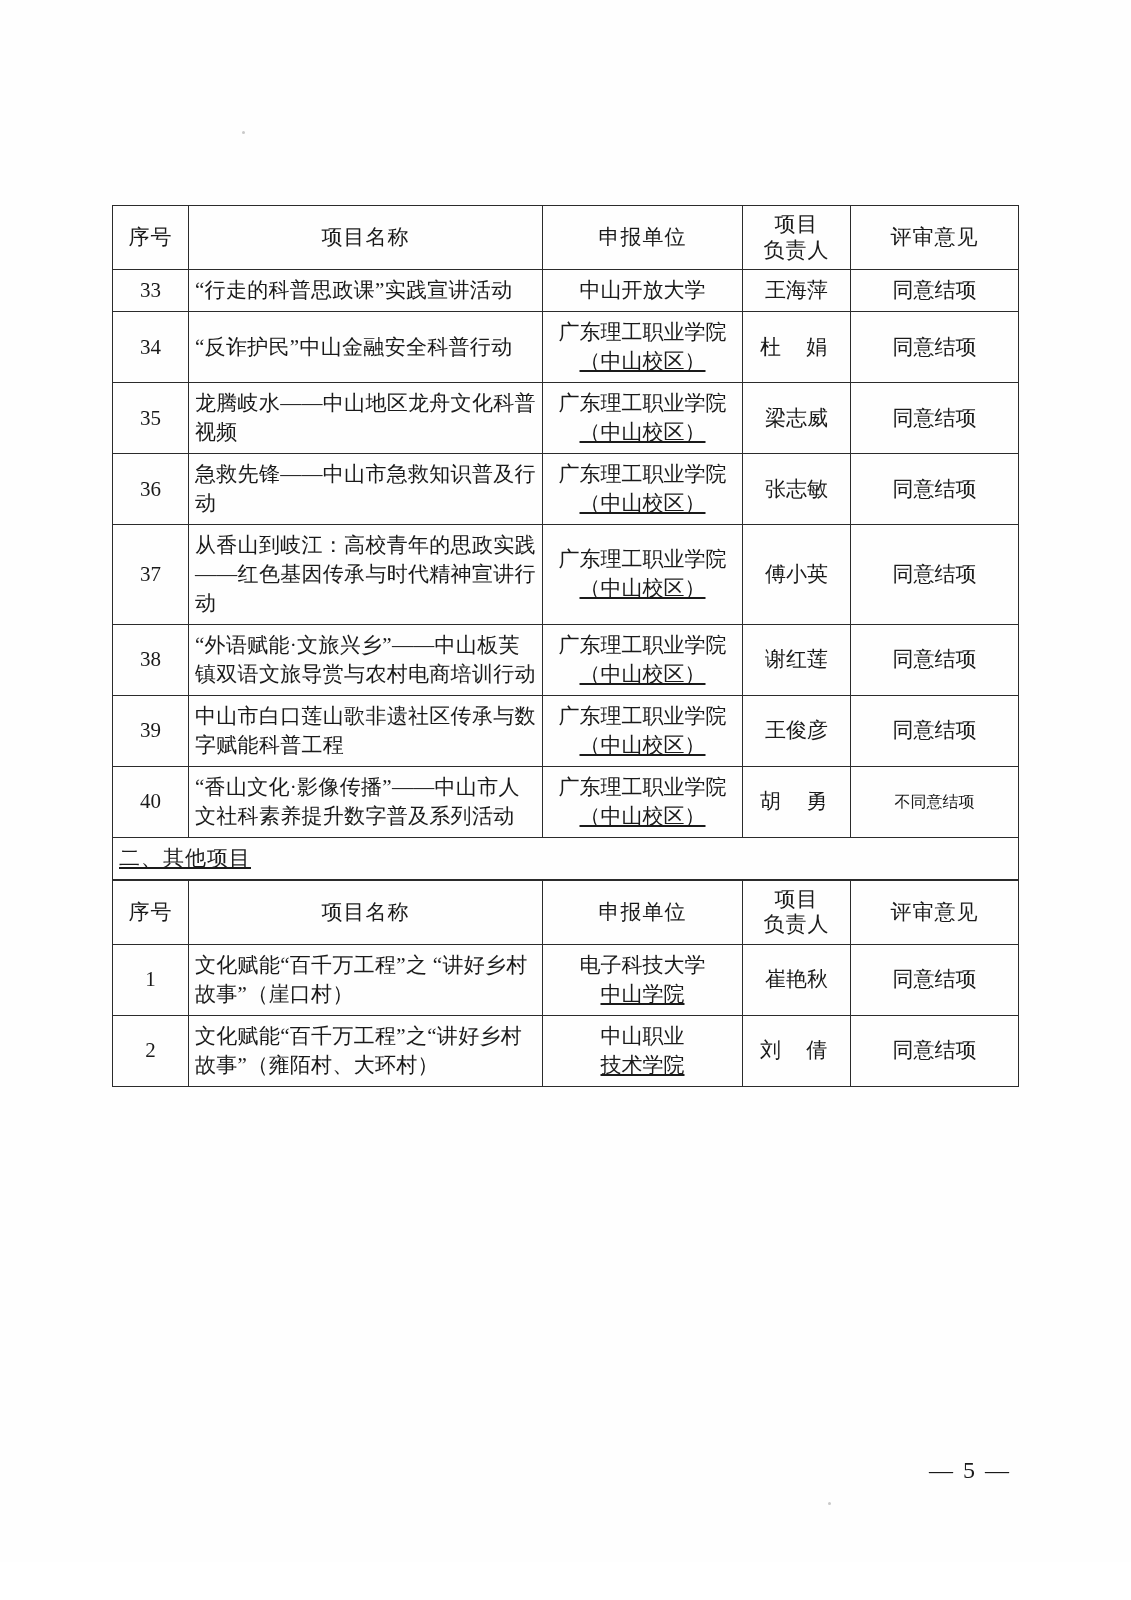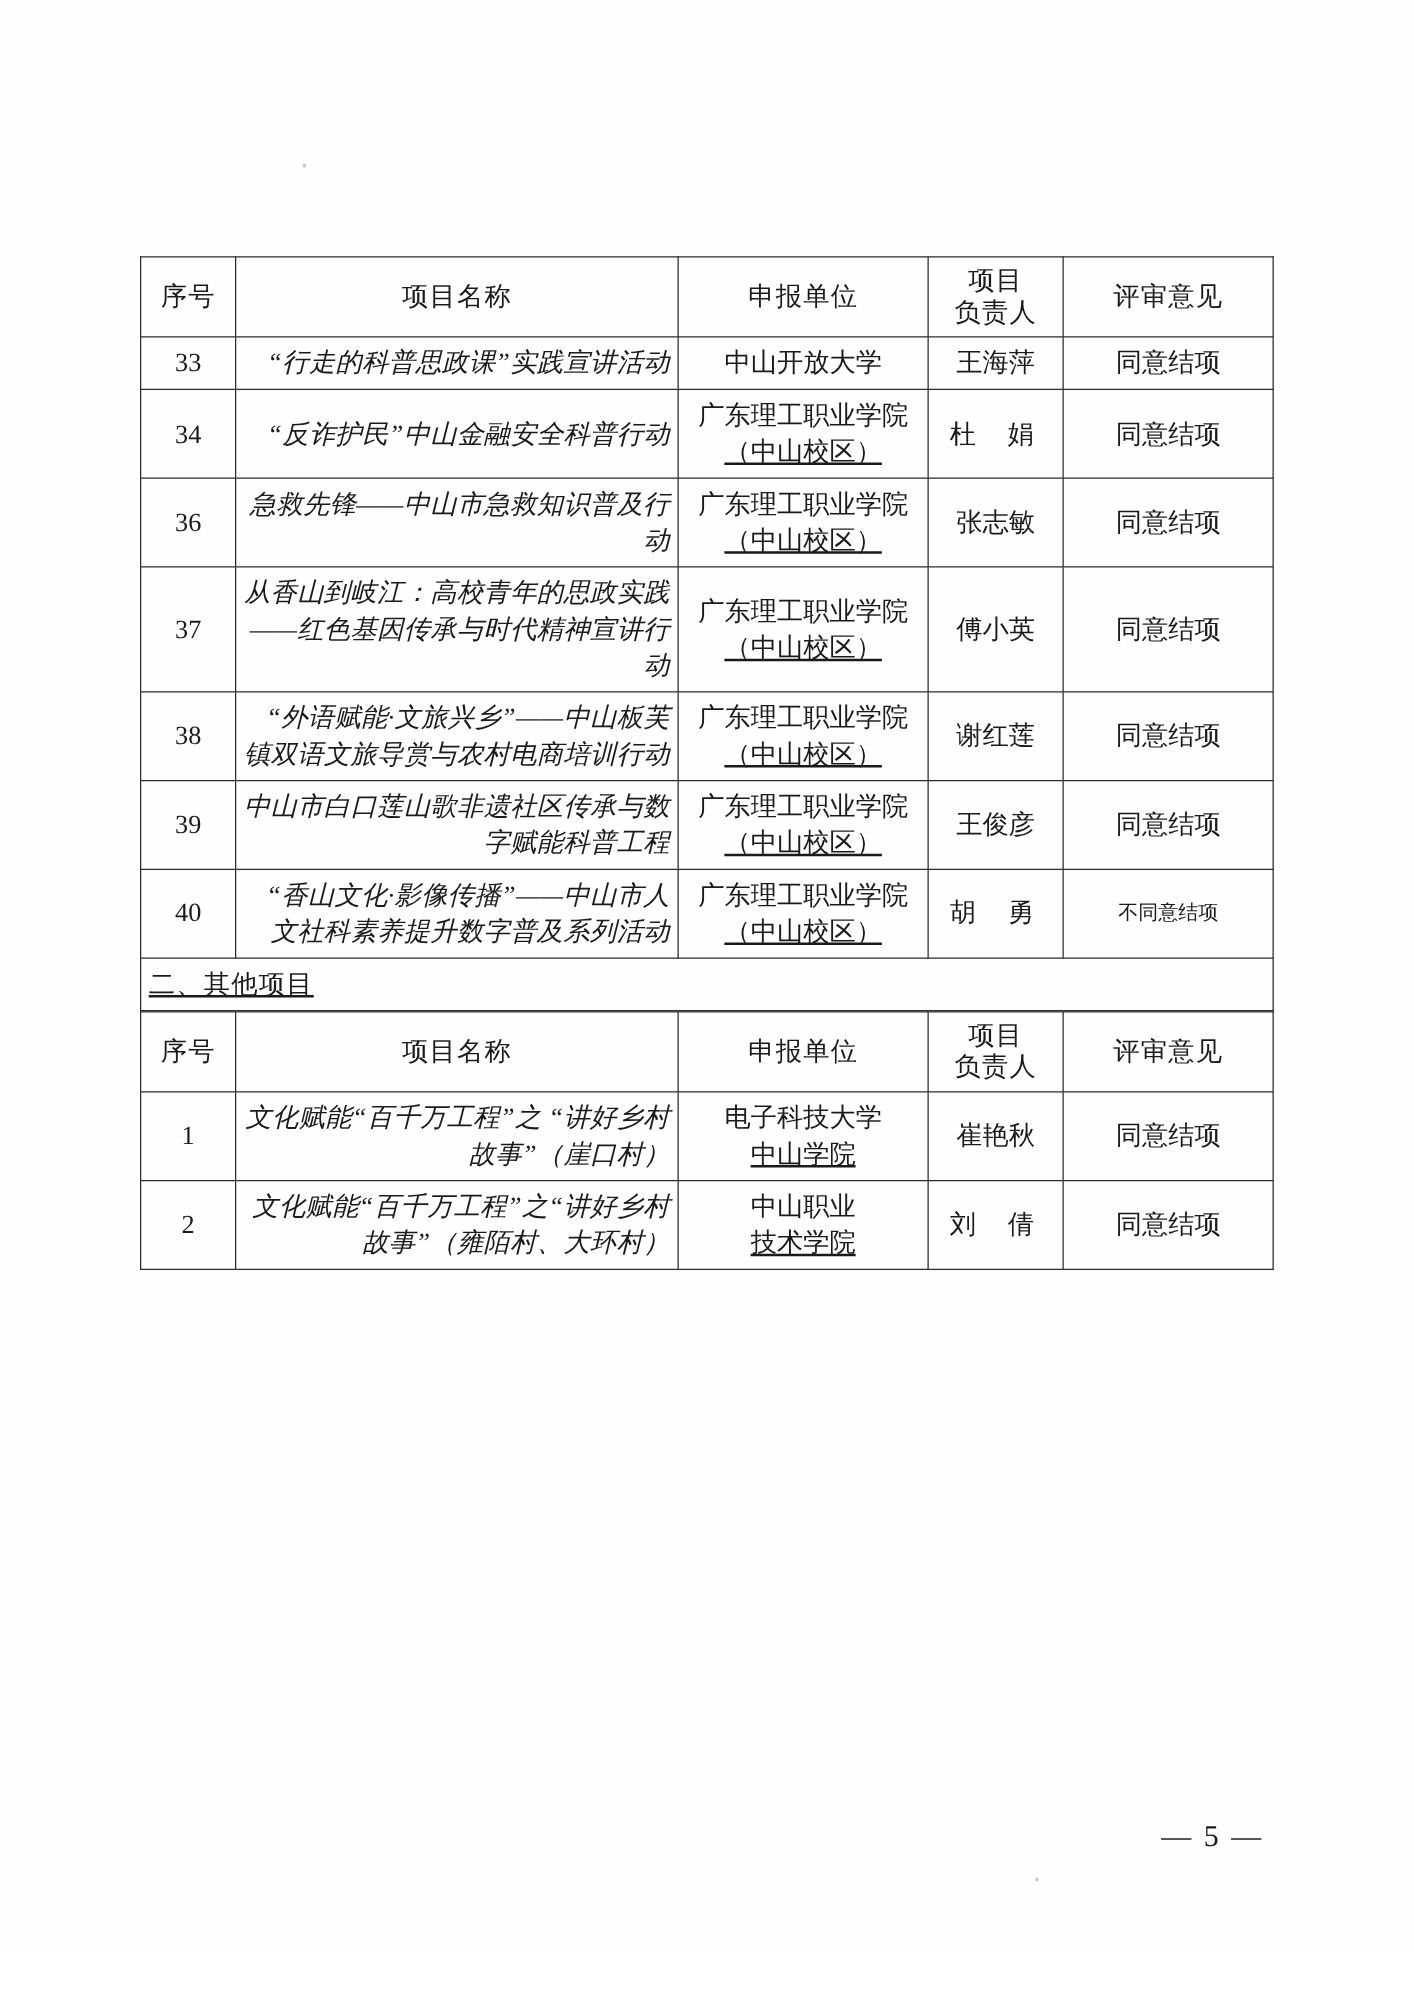--- a/index.html
+++ b/index.html
@@ -74,25 +74,24 @@
     letter-spacing: 0px;
     font-family: Liberation Serif, serif;
   }
   .owner.spaced { letter-spacing: 10px; padding-left: 10px; margin-left: 16px; }
   .opin {
     text-align: center;
     font-size: 20px;
   }
   .opin.small { font-size: 16px; text-align: center; }
   .pname {
-    text-align: right;
+    text-align: left;
     font-size: 21px;
     line-height: 1.45;
     letter-spacing: 0.3px;
-    font-style: italic;
   }
   .section-row td {
     text-align: left;
     font-size: 23px;
     font-weight: bold;
     padding: 14px 4px 14px 14px;
     letter-spacing: 1px;
     text-decoration: underline;
   }
   .table2 {
@@ -155,20 +154,30 @@
           <td class="num">34</td>
           <td class="pname">“反诈护民”中山金融安全科普行动</td>
           <td class="unit">
             <span>广东理工职业学院</span>
             <span class="sub">（中山校区）</span>
           </td>
           <td class="owner spaced">杜 娟</td>
           <td class="opin">同意结项</td>
         </tr>
 
+        <tr>
+          <td class="num">35</td>
+          <td class="pname">龙腾岐水——中山地区龙舟文化科普视频</td>
+          <td class="unit">
+            <span>广东理工职业学院</span>
+            <span class="sub">（中山校区）</span>
+          </td>
+          <td class="owner">梁志威</td>
+          <td class="opin">同意结项</td>
+        </tr>
 
         <tr>
           <td class="num">36</td>
           <td class="pname">急救先锋——中山市急救知识普及行动</td>
           <td class="unit">
             <span>广东理工职业学院</span>
             <span class="sub">（中山校区）</span>
           </td>
           <td class="owner">张志敏</td>
           <td class="opin">同意结项</td>

